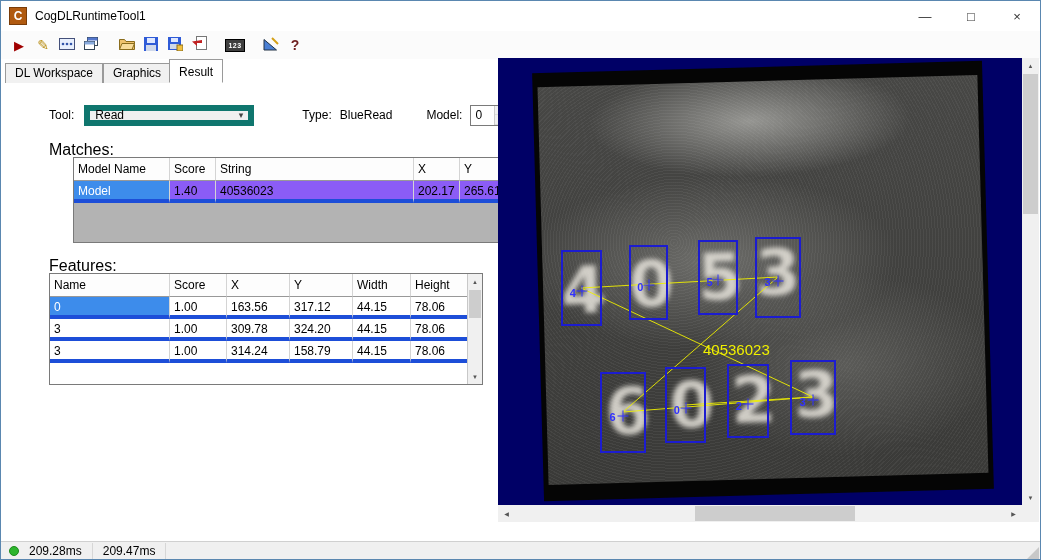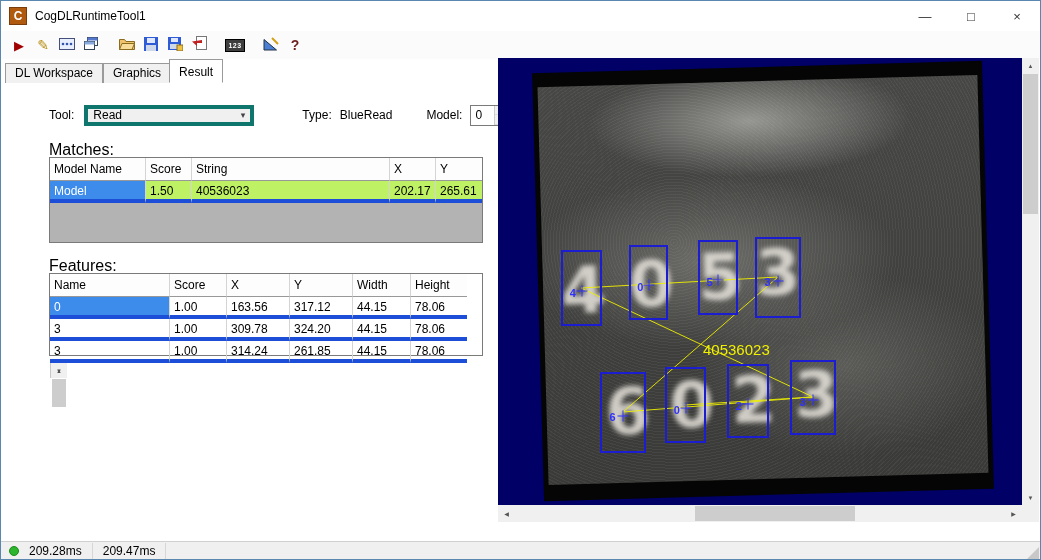--- a/index.html
+++ b/index.html
@@ -24,38 +24,38 @@
   .glyph.help { color:#6e1f1f; font-size:14px; font-weight:bold; }
   .numbers-badge { background:#3f3f3f; color:#fff; font-size:7px; font-weight:bold; padding:2px 2px; border:1px solid #000; letter-spacing:.5px; }
   
   .tabstrip { position:absolute; left:4px; top:58px; height:24px; display:flex; align-items:flex-end; }
   .tab { padding:3px 9px 4px 9px; background:#f1f1f1; border:1px solid #9a9a9a; border-bottom:none; height:20px; line-height:13px; font-size:12px; }
   .tab.active { background:#fff; height:24px; padding-top:6px; position:relative; z-index:2; margin:0 -2px; border-bottom:1px solid #fff; }
   
   .left-panel { position:absolute; left:12px; top:82px; width:494px; height:459px; background:#fff; }
   .tool-row { position:absolute; left:36px; top:21px; display:flex; align-items:center; height:22px; }
   .lbl { font-size:12px; }
-  .combo { margin-left:10px; width:170px; height:21px; border:4px solid #0f766e; background:#f0f0f0;
+  .combo { margin-left:10px; width:170px; height:21px; border:6px solid #0f766e; background:#f0f0f0;
     display:flex; align-items:center; padding-left:5px; }
   .combo-arrow { margin-left:auto; margin-right:5px; font-size:9px; color:#444; }
   .type-label { margin-left:48px; }
   .type-value { margin-left:8px; }
   .view-label { margin-left:34px; }
   .spinner { margin-left:8px; width:40px; height:21px; border:1px solid #7a7a7a; background:#fff; display:flex; }
   .spin-val { flex:1; padding-left:4px; line-height:19px; }
   .spin-btns { width:15px; display:flex; flex-direction:column; border-left:1px solid #ccc; }
   .spin-btn { flex:1; font-size:5px; color:#555; display:flex; align-items:center; justify-content:center; background:#f0f0f0; border-bottom:1px solid #ddd; }
   .section-label { position:absolute; left:36px; font-size:16px; }
   .matches-label { top:58px; }
   .features-label { top:174px; }
   
-  .grid { position:absolute; border:1px solid #7a7a7a; background:#bef264; display:flex; flex-direction:column; font-size:12px; }
+  .grid { position:absolute; border:1px solid #7a7a7a; background:#8b5cf6; display:flex; flex-direction:column; font-size:12px;margin-left:24px; }
   .grid.matches { left:36px; top:74px; width:434px; height:86px; }
   .grid-wrap { position:absolute; border:1px solid #7a7a7a; background:#fff; display:flex; }
-  .grid-wrap.features { left:36px; top:190px; width:434px; height:83px;flex-direction:column; }
+  .grid-wrap.features { left:36px; top:190px; width:434px; height:112px; }
   .grid-main { flex:1; display:flex; flex-direction:column; }
   .g-row { display:flex; height:22px; line-height:21px; flex-shrink:0; }
   .g-row.g-head { height:23px; line-height:22px; }
   .g-cell { border-right:1px solid #d4d4d4; border-bottom:4px solid #1d4ed8; padding-left:4px; overflow:hidden; white-space:nowrap; }
   .g-head .g-cell { border-bottom:1px solid #989898; background:#fdfdfd; }
   .g-cell.sel { background:var(--selection, #3d8ceb); color:#fff; }
   .g-fill { flex:1; background:var(--filler-gray, #b3b3b3); }
   .c-m0{width:96px;} .c-m1{width:46px;} .c-m2{width:198px;} .c-m3{width:46px;} .c-m4{width:46px; border-right:none;}
   .c-f0{width:120px;} .c-f1{width:57px;} .c-f2{width:63px;} .c-f3{width:63px;} .c-f4{width:58px;} .c-f5{width:56px; border-right:none;}
   .grid-vscroll { width:17px; background:#f0f0f0; border-left:1px solid #c8c8c8; position:relative; }
@@ -222,21 +222,21 @@
     <div class="grid matches">
       <div class="g-row g-head">
         <div class="g-cell c-m0">Model Name</div>
         <div class="g-cell c-m1">Score</div>
         <div class="g-cell c-m2">String</div>
         <div class="g-cell c-m3">X</div>
         <div class="g-cell c-m4">Y</div>
       </div>
       <div class="g-row">
         <div class="g-cell c-m0 sel">Model</div>
-        <div class="g-cell c-m1">1.50</div>
+        <div class="g-cell c-m1">1.40</div>
         <div class="g-cell c-m2">40536023</div>
         <div class="g-cell c-m3">202.17</div>
         <div class="g-cell c-m4">265.61</div>
       </div>
       <div class="g-fill"></div>
     </div>
 
     <div class="section-label features-label">Features:</div>
 
     <div class="grid-wrap features">
@@ -262,21 +262,21 @@
           <div class="g-cell c-f1">1.00</div>
           <div class="g-cell c-f2">309.78</div>
           <div class="g-cell c-f3">324.20</div>
           <div class="g-cell c-f4">44.15</div>
           <div class="g-cell c-f5">78.06</div>
         </div>
         <div class="g-row">
           <div class="g-cell c-f0">3</div>
           <div class="g-cell c-f1">1.00</div>
           <div class="g-cell c-f2">314.24</div>
-          <div class="g-cell c-f3">261.85</div>
+          <div class="g-cell c-f3">158.79</div>
           <div class="g-cell c-f4">44.15</div>
           <div class="g-cell c-f5">78.06</div>
         </div>
       </div>
       <div class="grid-vscroll">
         <div class="scr-btn">▲</div>
         <div class="scr-thumb"></div>
         <div class="scr-btn bottom">▼</div>
       </div>
     </div>

